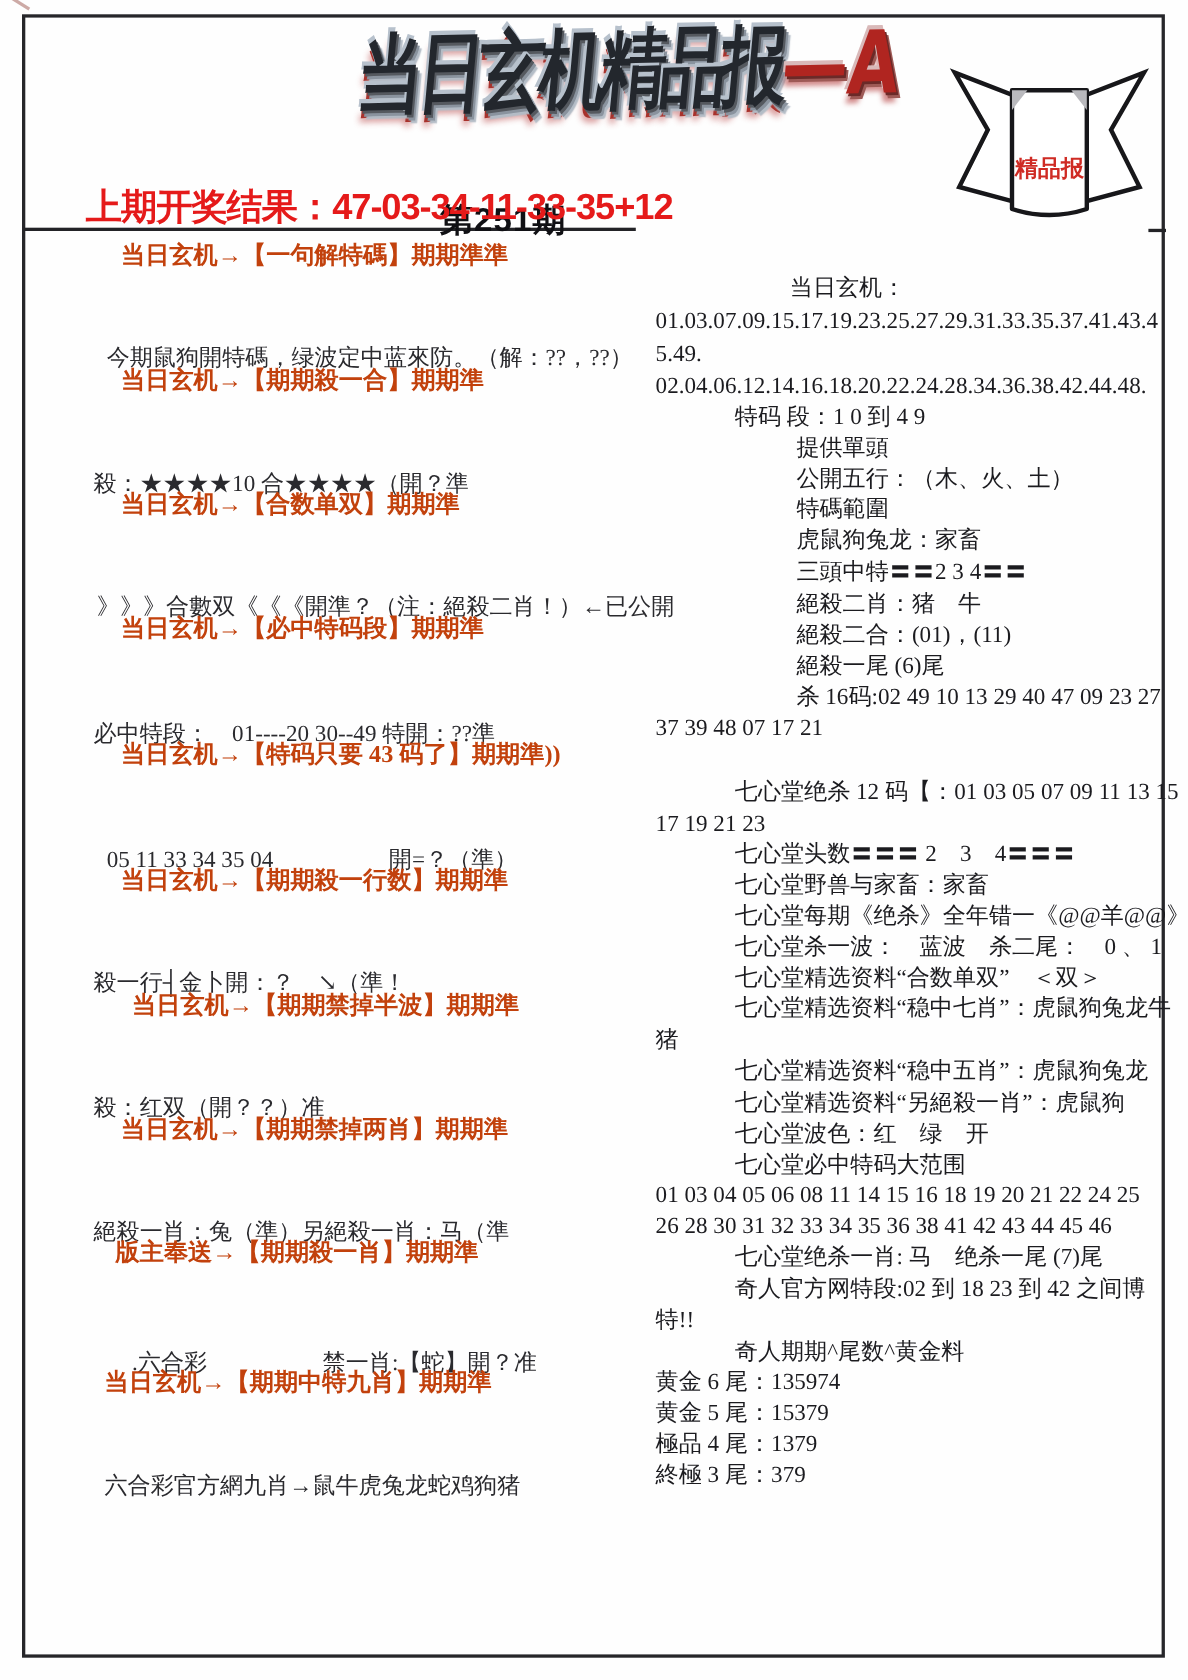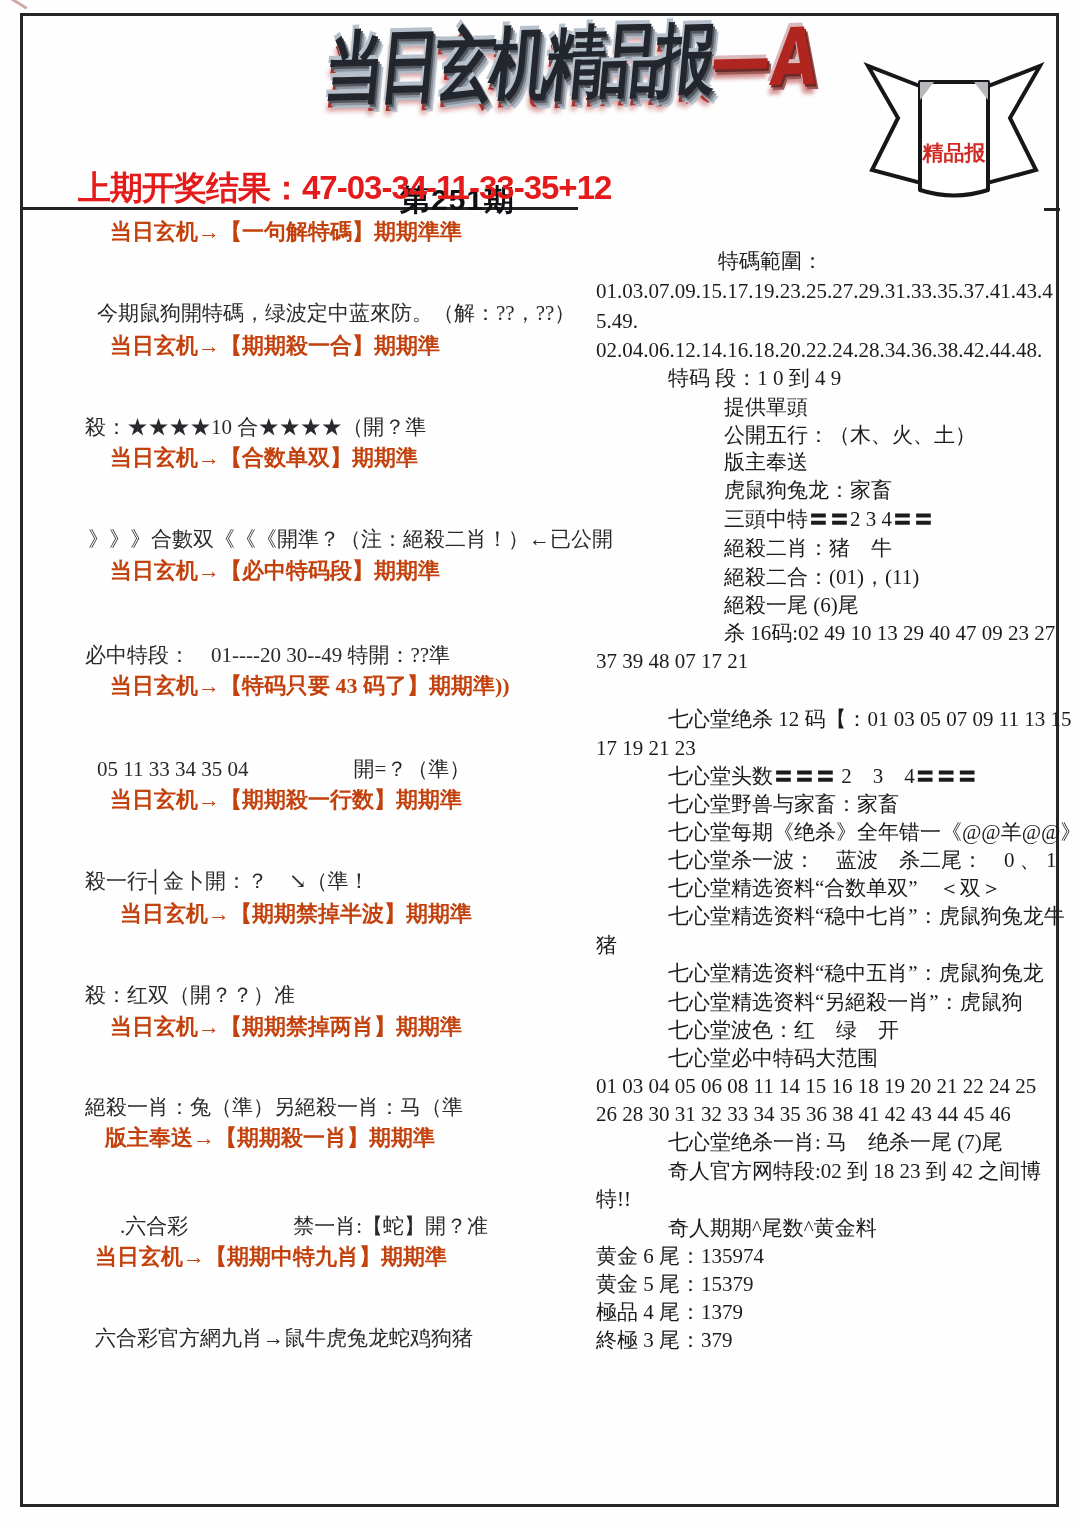--- a/index.html
+++ b/index.html
@@ -22,21 +22,21 @@
            z-index:5;}
   .title3d .ta{color:#b02520;letter-spacing:0;
            text-shadow:-2px -3px 0 #d9b9b9,2px 2px 0 #6b2a28,4px 4px 0 #9e5a56,0 7px 4px rgba(170,30,30,.5);}
   .issue{position:absolute;left:400px;top:136px;font-family:"Liberation Sans","DejaVu Sans",sans-serif;
          font-size:30px;font-weight:700;color:#101014;letter-spacing:1px;z-index:6;margin-top:44px;}
   .result{position:absolute;left:38px;top:166px;font-family:"Liberation Sans","DejaVu Sans",sans-serif;
           font-size:33px;font-weight:bold;color:#e51a1a;letter-spacing:-1px;white-space:pre;z-index:6;margin-left:40px;}
   
   .ribbon{position:absolute;left:856px;top:56px;z-index:7;}
   
-  .ll{position:absolute;font-size:21px;color:#2a2a2e;white-space:pre;line-height:26px;}
+  .ll{position:absolute;font-size:21px;color:#2a2a2e;white-space:pre;line-height:26px;margin-top:12px;}
   .lb{position:absolute;font-size:22px;font-weight:bold;color:#c2410c;white-space:pre;line-height:27px;}
   .rl{position:absolute;font-size:21px;color:#1b1b1f;white-space:pre;line-height:26px;}
 </style>
 </head>
 <body>
 
 <div class="page">
   <div class="frame"></div>
   <div class="scratch"></div>
   <div class="divider"></div>
@@ -73,28 +73,28 @@
     <div class="ll" style="left:85px;top:982px">殺：红双（開？？）准</div>
     <div class="lb" style="left:110px;top:1013px">当日玄机→【期期禁掉两肖】期期準</div>
     <div class="ll" style="left:85px;top:1094px">絕殺一肖：兔（準）另絕殺一肖：马（準</div>
     <div class="lb" style="left:105px;top:1124px">版主奉送→【期期殺一肖】期期準</div>
     <div class="ll" style="left:120px;top:1213px">.六合彩　　　　　禁一肖:【蛇】開？准</div>
     <div class="lb" style="left:95px;top:1243px">当日玄机→【期期中特九肖】期期準</div>
     <div class="ll" style="left:95px;top:1325px">六合彩官方網九肖→鼠牛虎兔龙蛇鸡狗猪</div>
   </div>
 
   <div>
-    <div class="rl" style="left:718px;top:248px">特碼範圍：</div>
+    <div class="rl" style="left:718px;top:248px">当日玄机：</div>
     <div class="rl" style="left:596px;top:278px">01.03.07.09.15.17.19.23.25.27.29.31.33.35.37.41.43.4</div>
     <div class="rl" style="left:596px;top:308px">5.49.</div>
     <div class="rl" style="left:596px;top:337px">02.04.06.12.14.16.18.20.22.24.28.34.36.38.42.44.48.</div>
     <div class="rl" style="left:668px;top:365px">特码 段：1 0 到 4 9</div>
     <div class="rl" style="left:724px;top:394px">提供單頭</div>
     <div class="rl" style="left:724px;top:422px">公開五行：（木、火、土）</div>
-    <div class="rl" style="left:724px;top:449px">版主奉送</div>
+    <div class="rl" style="left:724px;top:449px">特碼範圍</div>
     <div class="rl" style="left:724px;top:477px">虎鼠狗兔龙：家畜</div>
     <div class="rl" style="left:724px;top:506px">三頭中特〓〓2 3 4〓〓</div>
     <div class="rl" style="left:724px;top:535px">絕殺二肖：猪　牛</div>
     <div class="rl" style="left:724px;top:564px">絕殺二合：(01)，(11)</div>
     <div class="rl" style="left:724px;top:592px">絕殺一尾 (6)尾</div>
     <div class="rl" style="left:724px;top:620px">杀 16码:02 49 10 13 29 40 47 09 23 27</div>
     <div class="rl" style="left:596px;top:648px">37 39 48 07 17 21</div>
     <div class="rl" style="left:668px;top:706px">七心堂绝杀 12 码【：01 03 05 07 09 11 13 15</div>
     <div class="rl" style="left:596px;top:735px">17 19 21 23</div>
     <div class="rl" style="left:668px;top:763px">七心堂头数〓〓〓 2　3　4〓〓〓</div>

